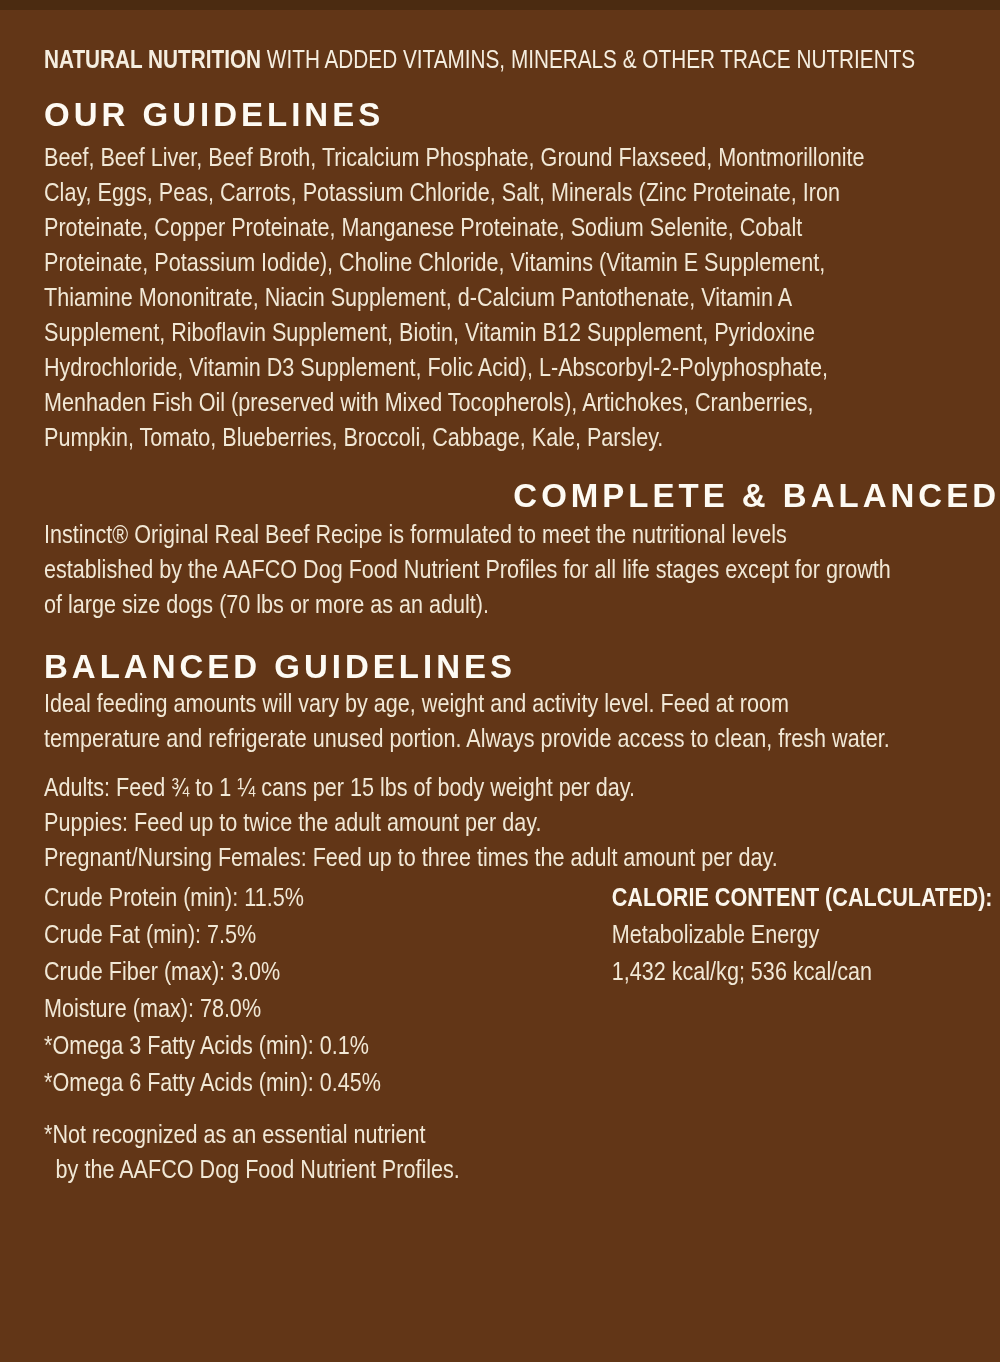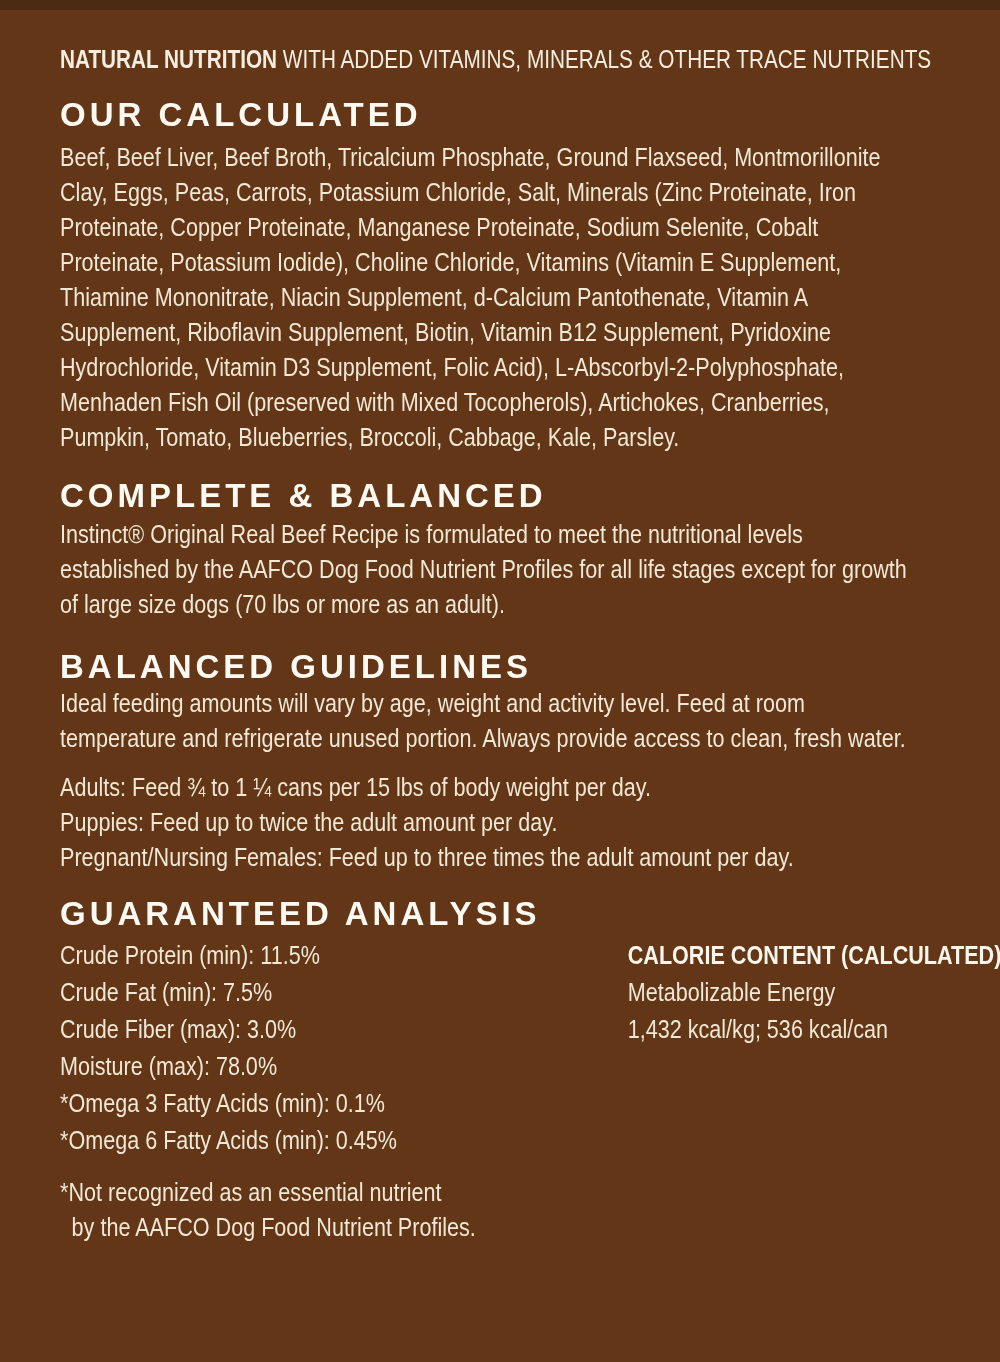--- a/index.html
+++ b/index.html
@@ -9,21 +9,21 @@
     height: 1362px;
     background: #623617;
     overflow: hidden;
     font-family: "Liberation Sans", "DejaVu Sans", sans-serif;
     color: #f1e8d6;
   }
   .top-strip {
     height: 10px;
     background: #4b2b11;
   }
-  .content { padding-left: 60px; }
+  .content { padding-left: 44px; }
 
   
   .cond {
     transform: scaleX(0.83);
     transform-origin: 0 0;
     width: 1150px;
   }
   .line {
     white-space: nowrap;
     font-size: 26px;
@@ -42,21 +42,21 @@
 
   .section-heading {
     margin: 0;
     font-size: 33px;
     line-height: 38px;
     font-weight: 700;
     letter-spacing: 4px;
     color: #fdfaf3;
   }
   .h-ingredients { margin-top: 22px; }
-  .h-complete   { margin-top: 22px; }
+  .h-complete   { margin-top: 22px; text-align: right; }
   .h-feeding    { margin-top: 26px; }
   .h-analysis   { margin-top: 20px; }
 
   .para-ingredients { margin-top: 6px; }
   .para-complete    { margin-top: 2px; }
   .para-feeding     { margin-top: 0; }
   .para-rules       { margin-top: 14px; }
 
   .ga-grid {
     margin-top: 4px;
@@ -80,21 +80,21 @@
 
 <div class="page">
   <div class="top-strip"></div>
 
   <div class="content">
 
     <div class="tagline cond">
       <span class="bold">NATURAL NUTRITION</span><span> WITH ADDED VITAMINS, MINERALS &amp; OTHER TRACE NUTRIENTS</span>
     </div>
 
-    <h2 class="section-heading h-ingredients">OUR CALCULATED</h2>
+    <h2 class="section-heading h-ingredients">OUR GUIDELINES</h2>
     <div class="para-ingredients cond">
       <div class="line">Beef, Beef Liver, Beef Broth, Tricalcium Phosphate, Ground Flaxseed, Montmorillonite</div>
       <div class="line">Clay, Eggs, Peas, Carrots, Potassium Chloride, Salt, Minerals (Zinc Proteinate, Iron</div>
       <div class="line">Proteinate, Copper Proteinate, Manganese Proteinate, Sodium Selenite, Cobalt</div>
       <div class="line">Proteinate, Potassium Iodide), Choline Chloride, Vitamins (Vitamin E Supplement,</div>
       <div class="line">Thiamine Mononitrate, Niacin Supplement, d-Calcium Pantothenate, Vitamin A</div>
       <div class="line">Supplement, Riboflavin Supplement, Biotin, Vitamin B12 Supplement, Pyridoxine</div>
       <div class="line">Hydrochloride, Vitamin D3 Supplement, Folic Acid), L-Abscorbyl-2-Polyphosphate,</div>
       <div class="line">Menhaden Fish Oil (preserved with Mixed Tocopherols), Artichokes, Cranberries,</div>
       <div class="line">Pumpkin, Tomato, Blueberries, Broccoli, Cabbage, Kale, Parsley.</div>
@@ -111,21 +111,20 @@
     <div class="para-feeding cond">
       <div class="line">Ideal feeding amounts will vary by age, weight and activity level. Feed at room</div>
       <div class="line">temperature and refrigerate unused portion. Always provide access to clean, fresh water.</div>
     </div>
     <div class="para-rules cond">
       <div class="line">Adults: Feed ¾ to 1 ¼ cans per 15 lbs of body weight per day.</div>
       <div class="line">Puppies: Feed up to twice the adult amount per day.</div>
       <div class="line">Pregnant/Nursing Females: Feed up to three times the adult amount per day.</div>
     </div>
 
-    <h2 class="section-heading h-analysis">GUARANTEED ANALYSIS</h2>
 
     <div class="ga-grid cond">
       <div>
         <div class="line">Crude Protein (min): 11.5%</div>
         <div class="line">Crude Fat (min): 7.5%</div>
         <div class="line">Crude Fiber (max): 3.0%</div>
         <div class="line">Moisture (max): 78.0%</div>
         <div class="line">*Omega 3 Fatty Acids (min): 0.1%</div>
         <div class="line">*Omega 6 Fatty Acids (min): 0.45%</div>
       </div>

